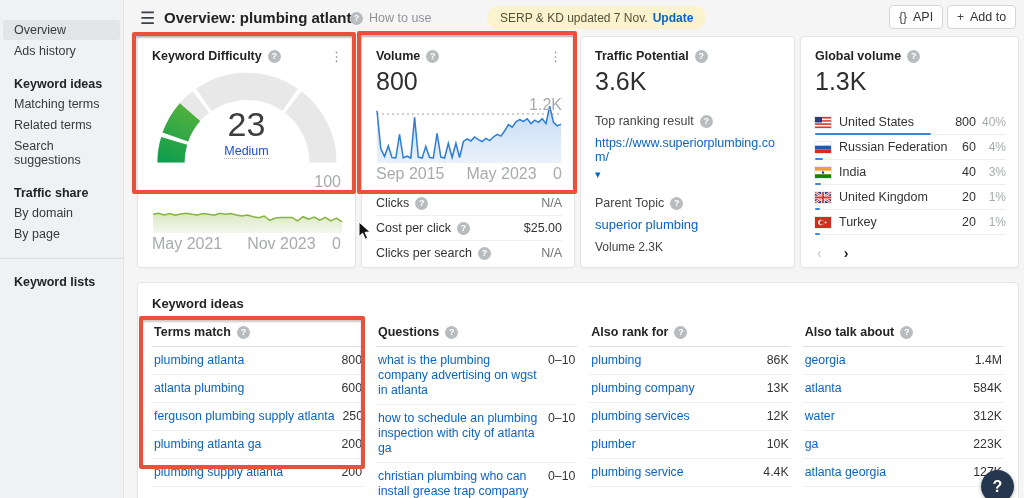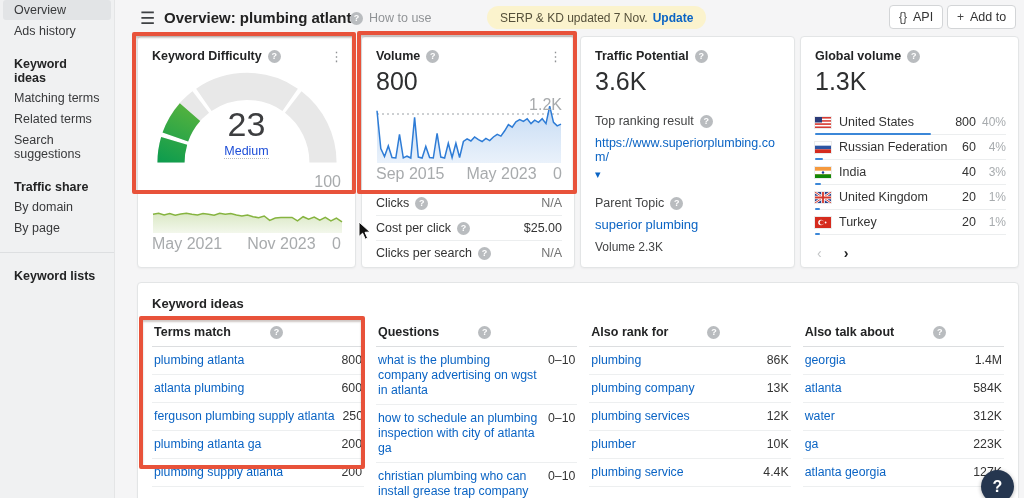--- a/index.html
+++ b/index.html
@@ -1,21 +1,21 @@
 <!DOCTYPE html>
 <html><head>
 <meta charset="utf-8">
 <style>
   * { margin:0; padding:0; box-sizing:border-box; }
   body { font-family:"Liberation Sans", sans-serif; background:#f5f5f6; }
   #app { position:relative; width:1024px; height:498px; background:#f5f5f6; overflow:hidden; }
 
   
-  .sidebar { position:absolute; left:0; top:0; width:115px; height:100%;
-             background:#f0f1f2; border-right:1px solid #e4e5e6; padding-top:0; }
+  .sidebar { position:absolute; left:0; top:0; width:124px; height:100%;
+             background:#f0f1f2; border-right:1px solid #e4e5e6; padding-top:20px; }
   .side-item { font-size:12.5px; color:#38393b; padding:3px 14px; margin:0 0 1px 0; cursor:pointer; }
   .side-item.selected { background:#e2e4e6; border-radius:3px; margin:0 3px 1px 3px; padding:3px 11px; }
   .side-header { font-size:12.5px; font-weight:bold; color:#232425; padding:3px 14px; margin-top:13px; }
   .side-divider { border-top:1px solid #dddfe1; margin:14px 0 2px 0; }
 
   
   .hamburger { position:absolute; left:140px; top:8px; font-size:17px; color:#3e4144; cursor:pointer; }
   .page-title { position:absolute; left:164px; top:9px; font-size:15px; font-weight:bold; color:#222; }
   .howto { position:absolute; left:344px; top:11px; display:flex; align-items:center; gap:6px;
            color:#909396; font-size:12.5px; cursor:pointer; }
@@ -84,21 +84,21 @@
   .pager-prev { color:#c2c4c6; cursor:default; }
   .pager-next { color:#232425; font-weight:bold; cursor:pointer; }
 
   
   #card-ideas { left:137px; top:282px; width:882px; height:220px; padding:13px 14px; }
   .ideas-title { font-size:13px; font-weight:bold; color:#232425; }
   .ideas-cols { display:flex; gap:12px; margin-top:12px; }
   .icol { display:flex; flex-direction:column; }
   .icol-1 { width:212px; } .icol-2 { width:202px; } .icol-3 { width:202px; } .icol-4 { width:202px; }
   .icol-head { display:flex; align-items:center; font-size:12.5px; font-weight:bold; color:#232425;
-               padding:2px 2px 7px 2px; border-bottom:1px solid #dcdee0;gap:33px; }
+               padding:2px 2px 7px 2px; border-bottom:1px solid #dcdee0; }
   .irow { display:flex; align-items:flex-start; justify-content:space-between; gap:8px;
           padding:6px 2px; border-bottom:1px solid #edeff0; font-size:12.3px; }
   .irow .kw { line-height:15px; }
   .irow .kw.nowrap { white-space:nowrap; }
   .irow .val { color:#333; white-space:nowrap; }
   .view-all { display:flex; align-items:center; gap:8px; padding:9px 2px 0 2px;
               font-size:12.5px; color:#333; cursor:pointer; }
   .view-all .chev { font-weight:bold; font-size:13px; }
 
   

